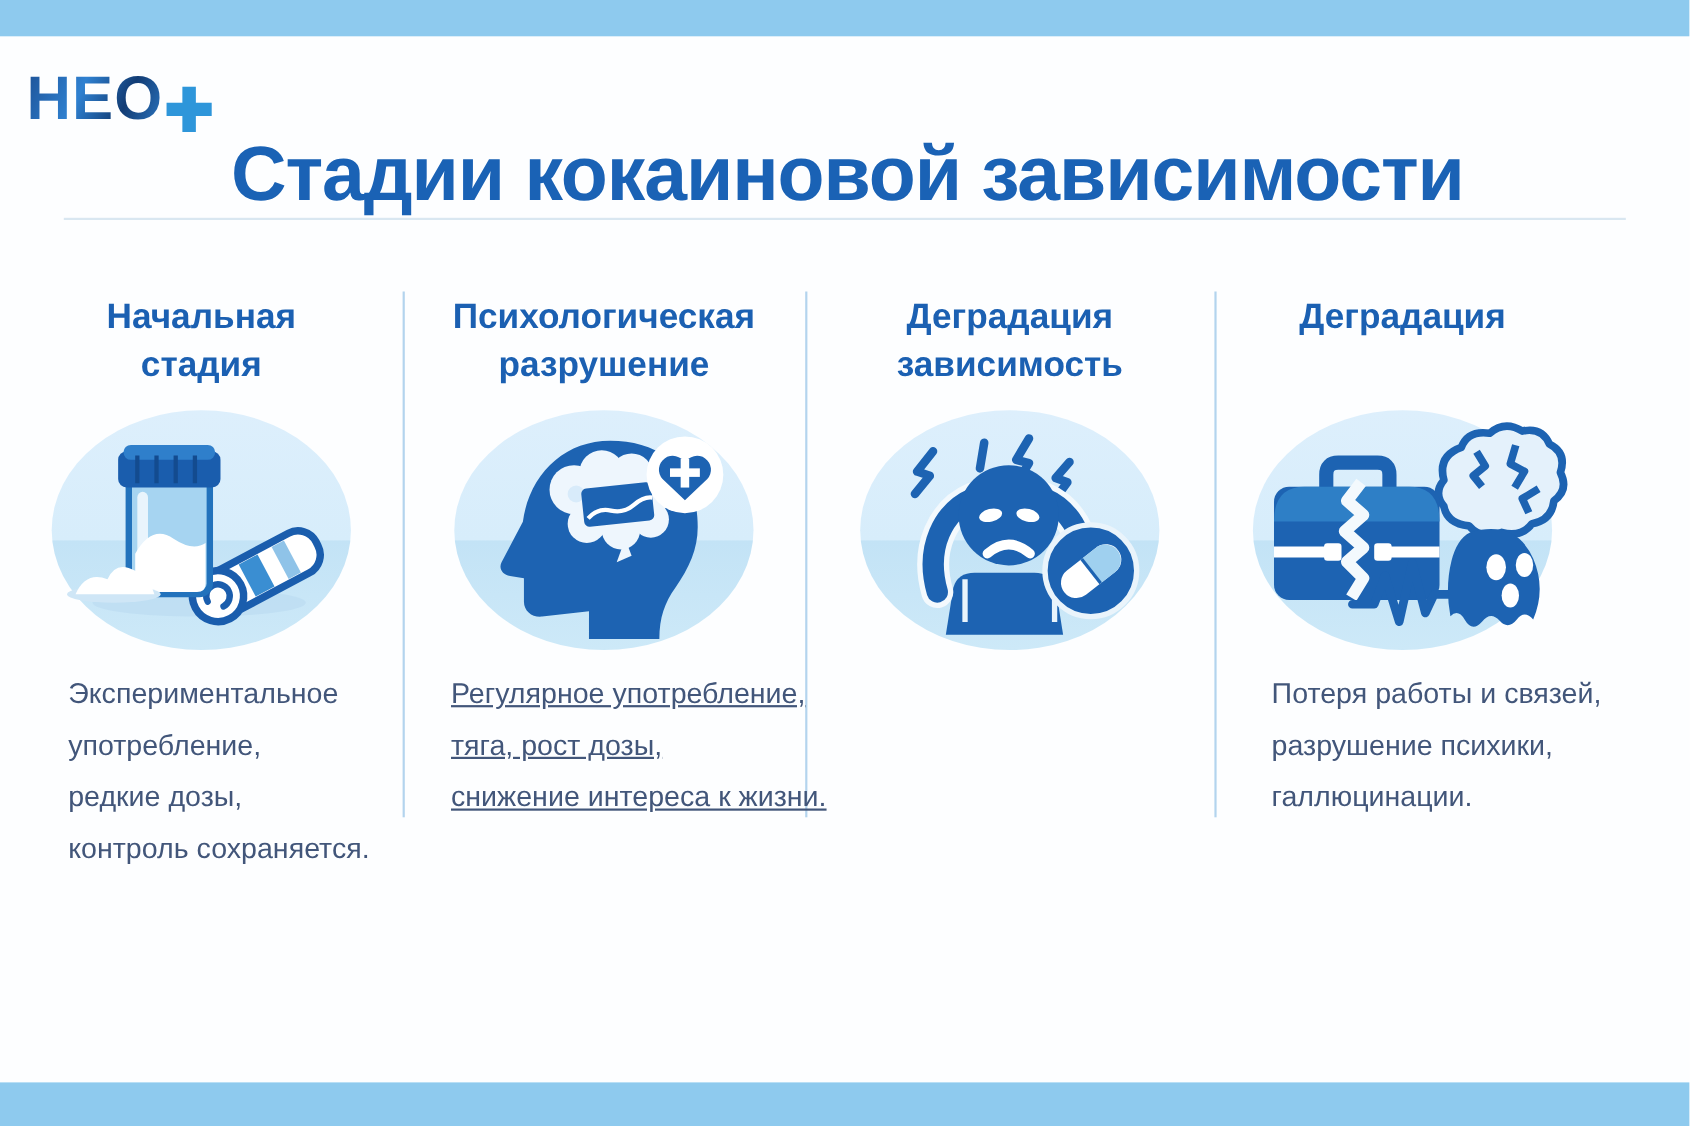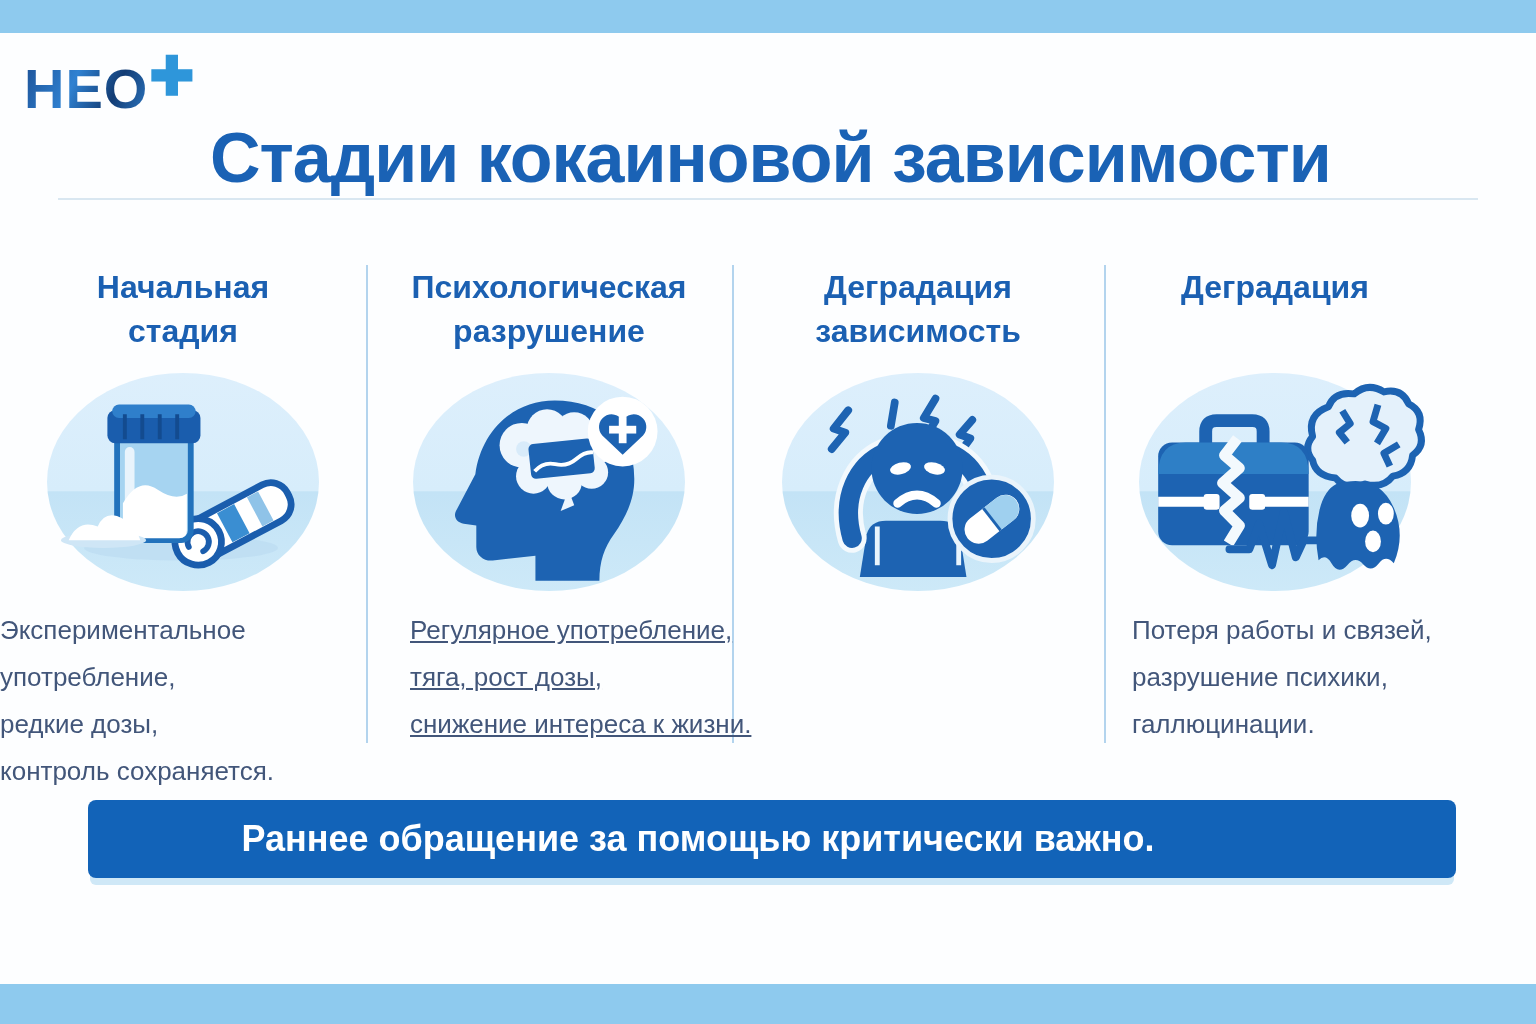--- a/index.html
+++ b/index.html
@@ -4,21 +4,21 @@
 <style>
   html,body{margin:0;padding:0;}
   body{font-family:"Liberation Sans", sans-serif; background:#ffffff;}
   .canvas{position:relative;width:1536px;height:1024px;background:#fdfeff;overflow:hidden;}
 
   .bar{position:absolute;left:0;width:1536px;background:#8ecaee;}
   .bar.top{top:0;height:33px;}
   .bar.bottom{bottom:0;height:40px;}
 
   
-  .logo{position:absolute;left:24px;top:56px;display:flex;align-items:flex-start;}
+  .logo{position:absolute;left:24px;top:56px;display:flex;align-items:flex-end;}
   .logo-text{font-size:56px;font-weight:bold;letter-spacing:1px;
     background:linear-gradient(115deg,#1c4f93 0%,#2f81d1 40%,#123c74 70%,#2e7cc9 100%);
     -webkit-background-clip:text;background-clip:text;color:transparent;}
   .logo-plus{font-size:54px;line-height:40px;color:#2e96da;margin-left:1px;font-weight:bold;}
 
   
   .page-title{position:absolute;left:210px;top:76px;font-size:70px;font-weight:bold;
     color:#1a62b5;line-height:1;letter-spacing:-1px;white-space:pre;}
 
   .title-rule{position:absolute;left:58px;right:58px;top:198px;height:2px;background:#d9e7f1;}
@@ -32,24 +32,24 @@
     color:#1b60b2;text-align:center;white-space:pre;}
   .divider{position:absolute;top:265px;width:2px;height:478px;background:#b3d4ee;}
   .divider.d1{left:366px;} .divider.d2{left:732px;} .divider.d3{left:1104px;}
 
   .ellipse{position:relative;margin-top:8px;width:272px;height:218px;border-radius:50%;
     background:linear-gradient(180deg,#ddeffc 0%,#d7edfb 54%,#c3e3f6 54.5%,#cde9f8 100%);}
   .ellipse svg{position:absolute;left:50%;top:50%;transform:translate(-50%,-50%);overflow:visible;}
 
   .desc{align-self:stretch;margin-top:16px;font-size:26px;line-height:47px;color:#42567a;
     white-space:pre;}
-  .stage--1 .desc{}
+  .stage--1 .desc{padding-left:62px;}
   .stage--2 .desc{padding-left:44px;text-decoration:underline;}
   .stage--3 .desc{padding-left:46px;}
-  .stage--4 .desc{padding-left:28px;}
+  .stage--4 .desc{padding-left:52px;}
 
   
   .banner{position:absolute;left:88px;top:800px;width:1368px;height:78px;background:#1263b8;
     border-radius:8px;display:flex;align-items:center;justify-content:center;
     box-shadow:0 9px 0 -2px #cfe8f7;}
   .banner span{color:#ffffff;font-size:36px;font-weight:bold;transform:translateX(-74px);
     white-space:pre;}
 
   .ic-blue{fill:#1d63b2;} .ic-mid{fill:#2e7fc6;}
 </style>
@@ -212,19 +212,16 @@
           <ellipse cx="229" cy="160" rx="8" ry="11" fill="#ffffff"></ellipse>
         </svg>
       </div>
       <p class="desc">Потеря работы и связей,
 разрушение психики,
 галлюцинации.</p>
     </div>
 
   </div>
 
-  <div class="banner">
-    <span>Раннее обращение за помощью критически важно.</span>
-  </div>
 
   <div class="bar bottom"></div>
 
 </div>
 
 </body></html>

